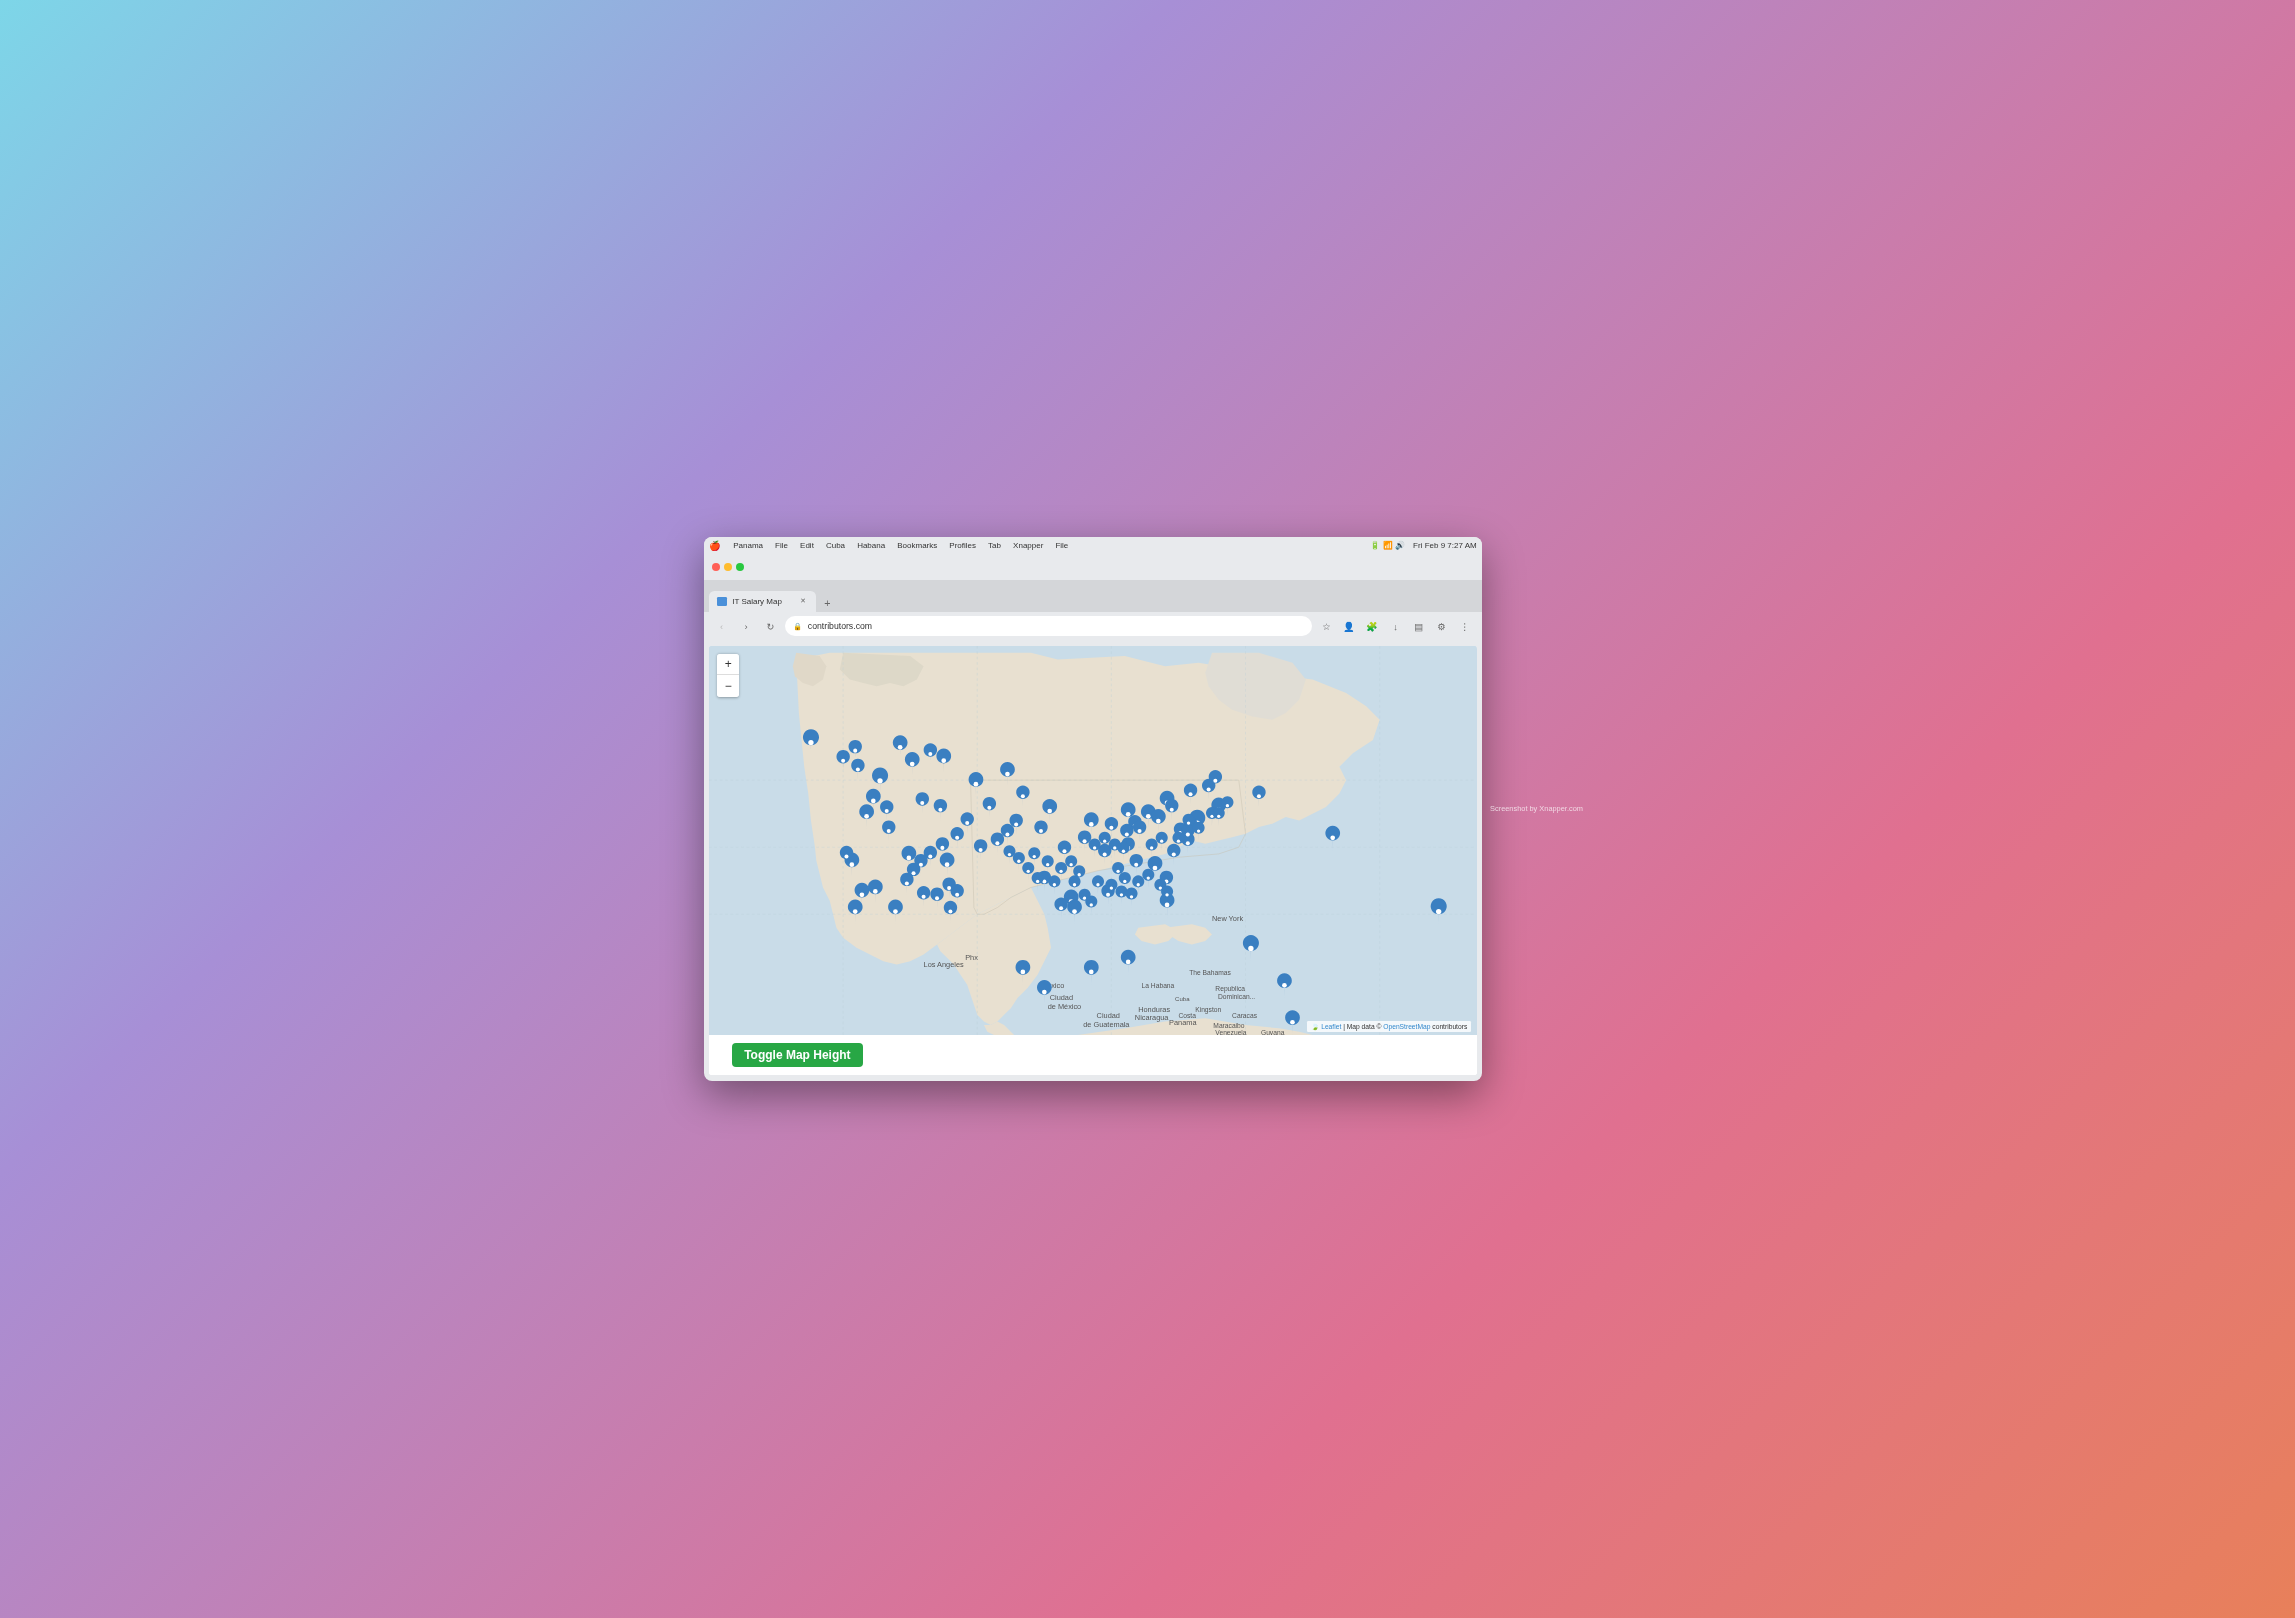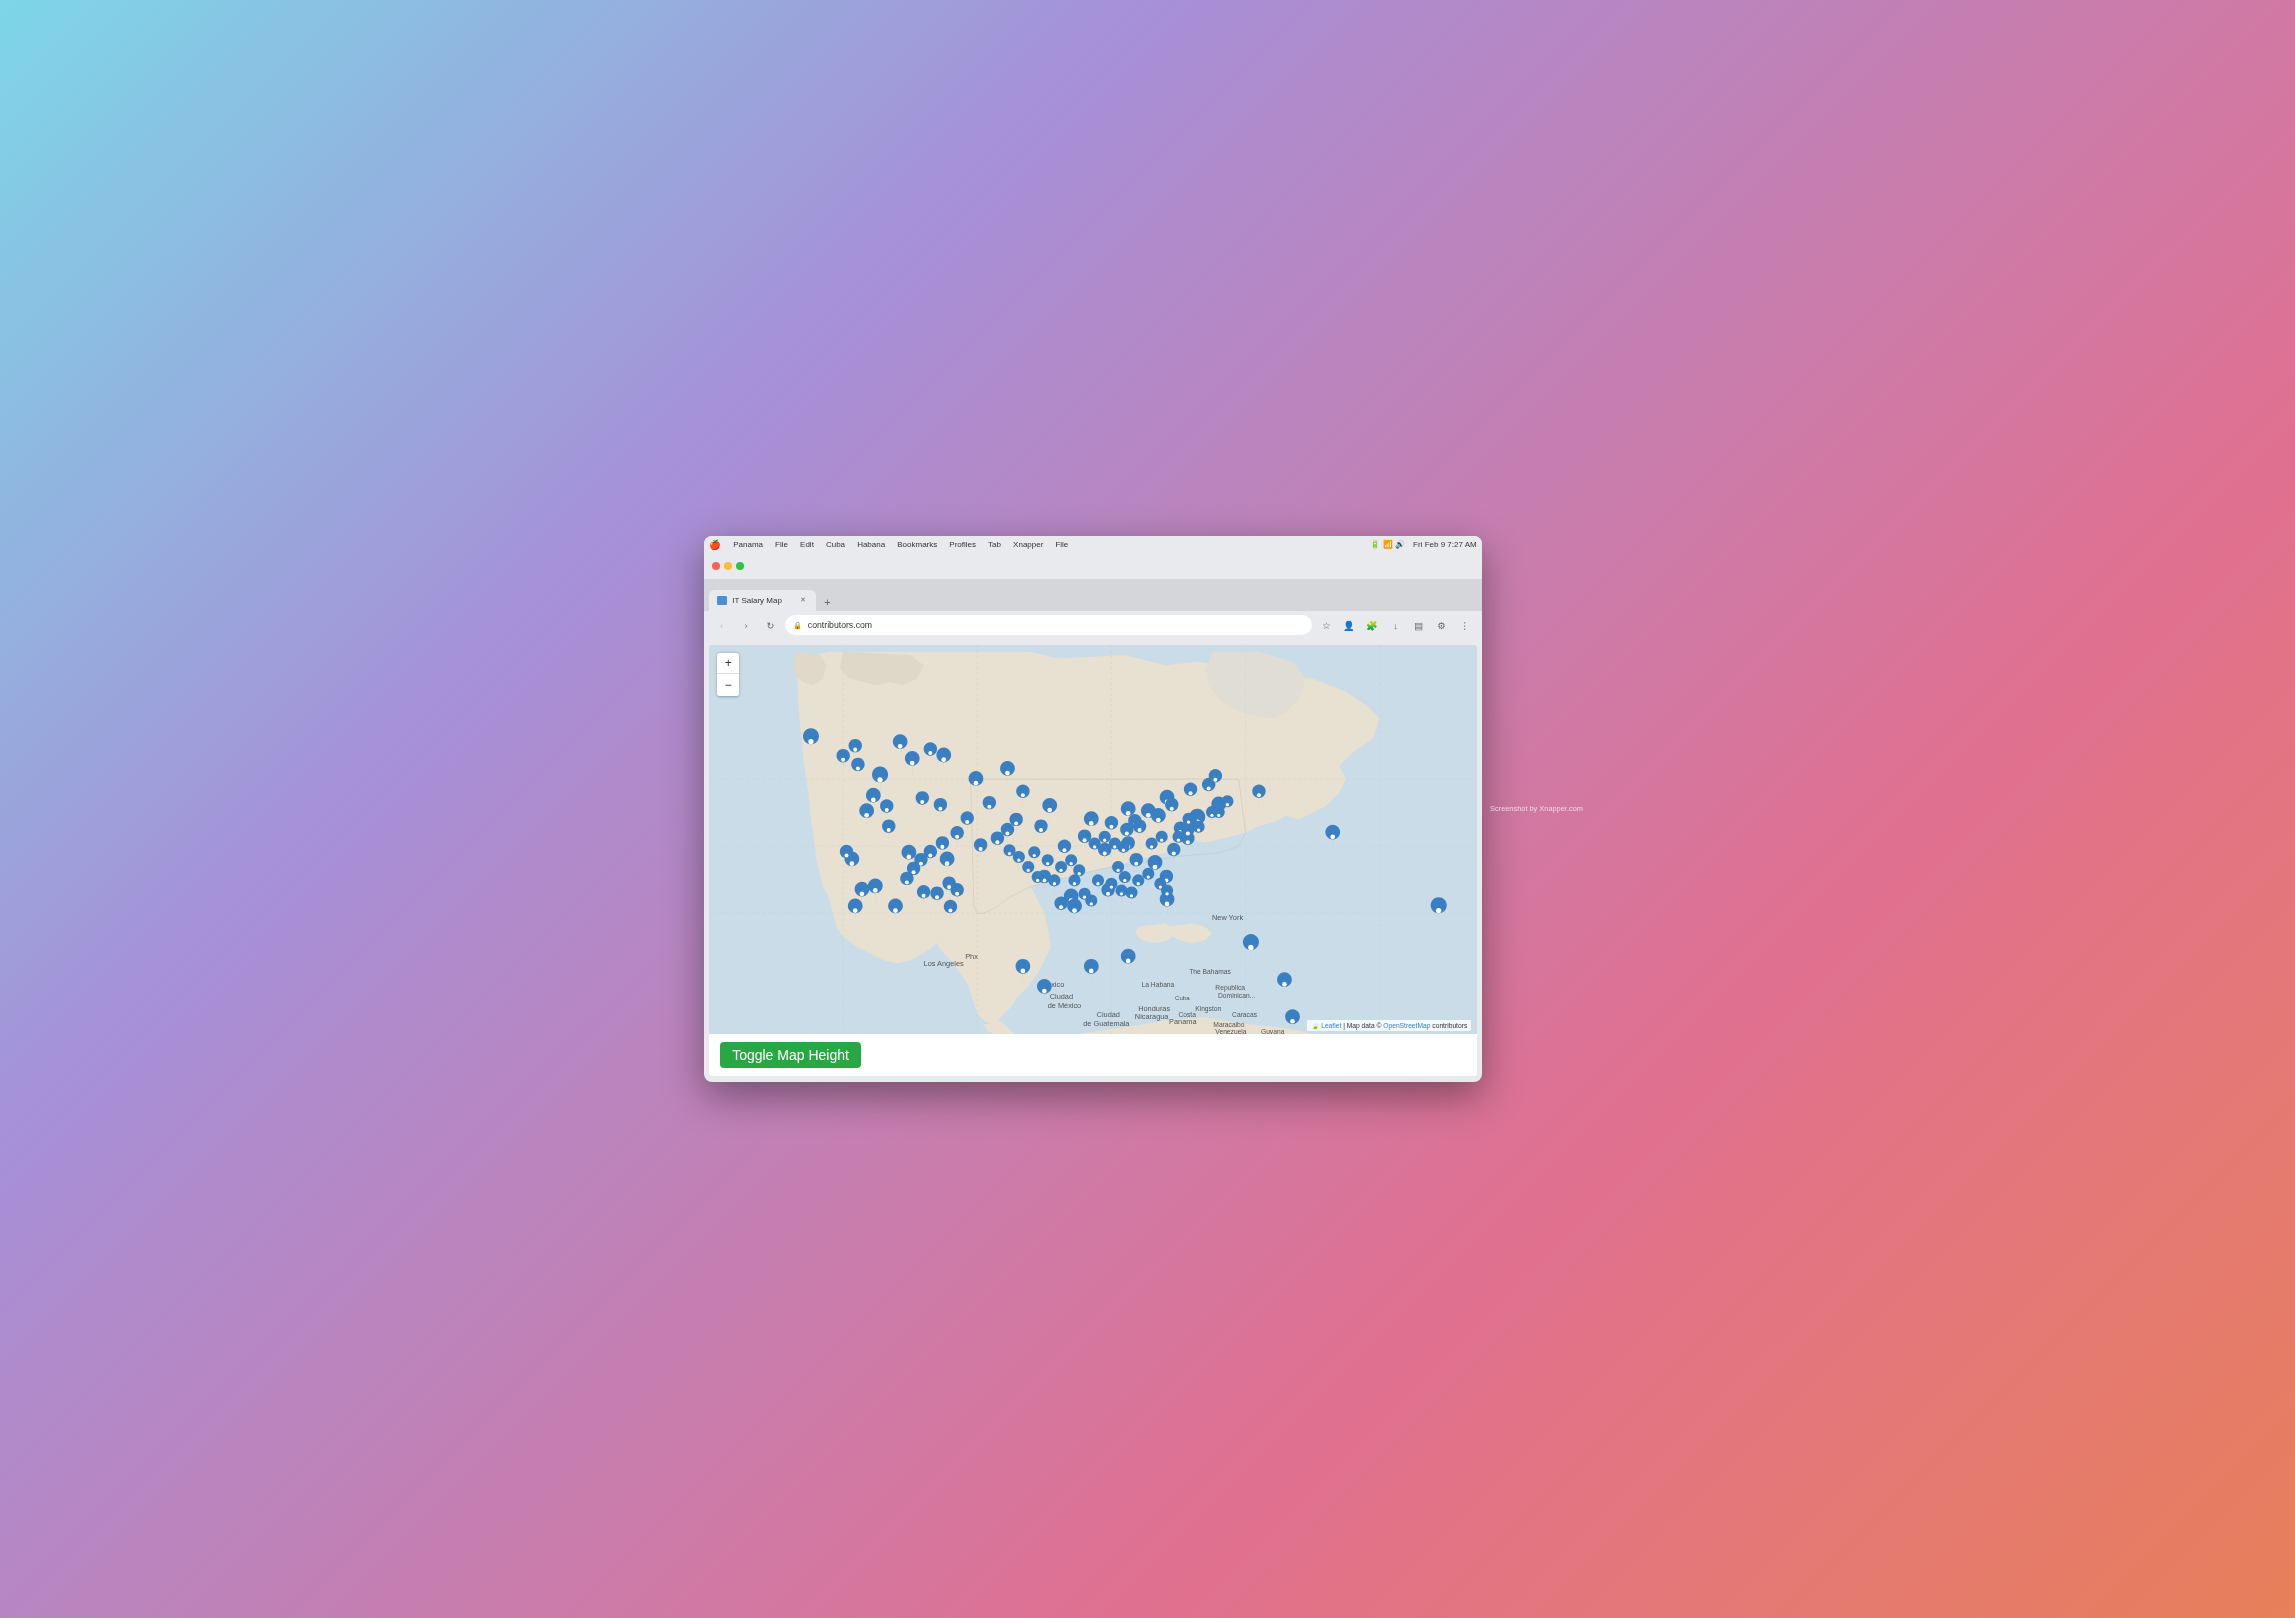--- a/index.html
+++ b/index.html
@@ -257,23 +257,24 @@
       display: flex;
       align-items: center;
     }
 
     .toggle-btn {
       background: #28a745;
       color: white;
       border: none;
       border-radius: 4px;
       padding: 5.4px 12px;
-      font-size: 14px;
-      font-weight: 400;
+      font-size: 12px;
+      font-weight: 700;
       cursor: pointer;
+      margin-left: 12px;
     }
 
     
     .watermark {
       text-align: center;
       padding: 4px 8px 5.4px;
       font-size: 7.4px;
       color: rgba(255,255,255,0.7);
     }
   </style>

